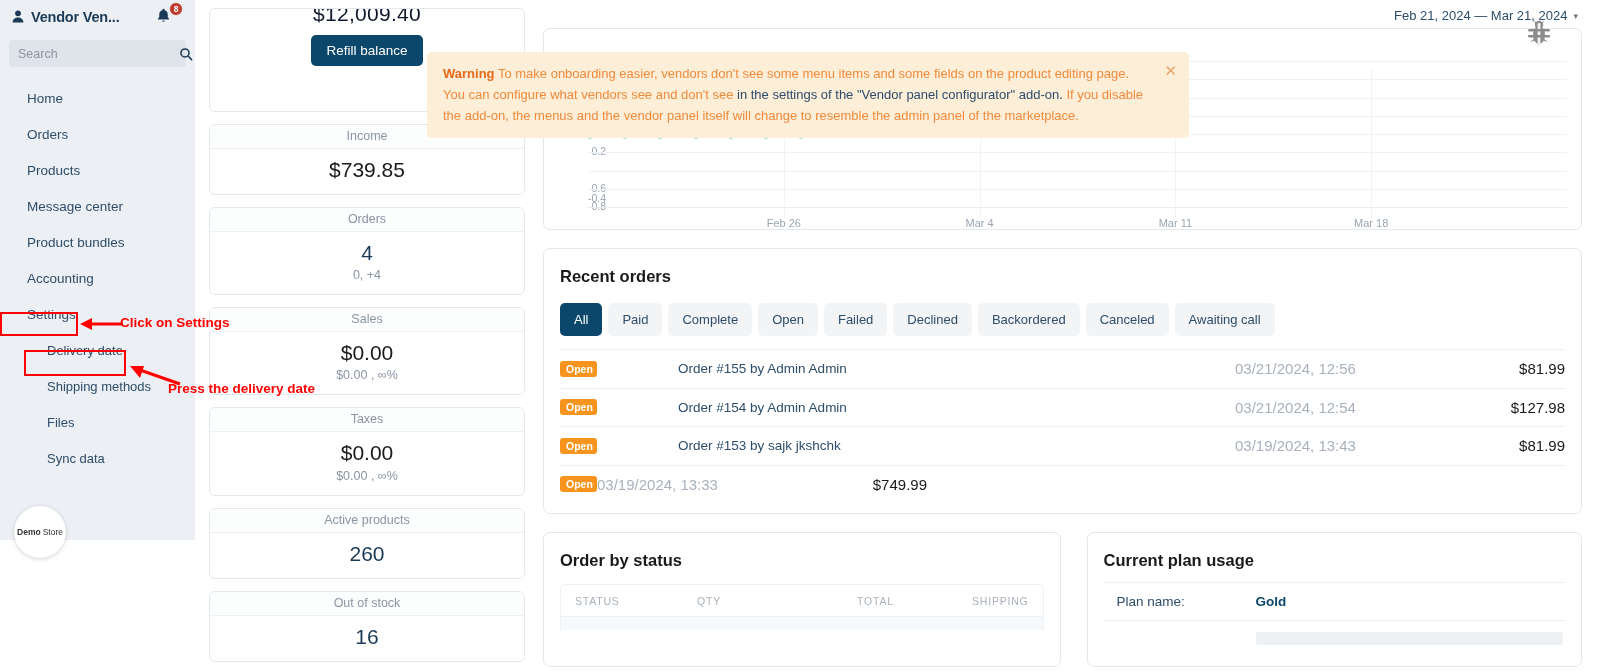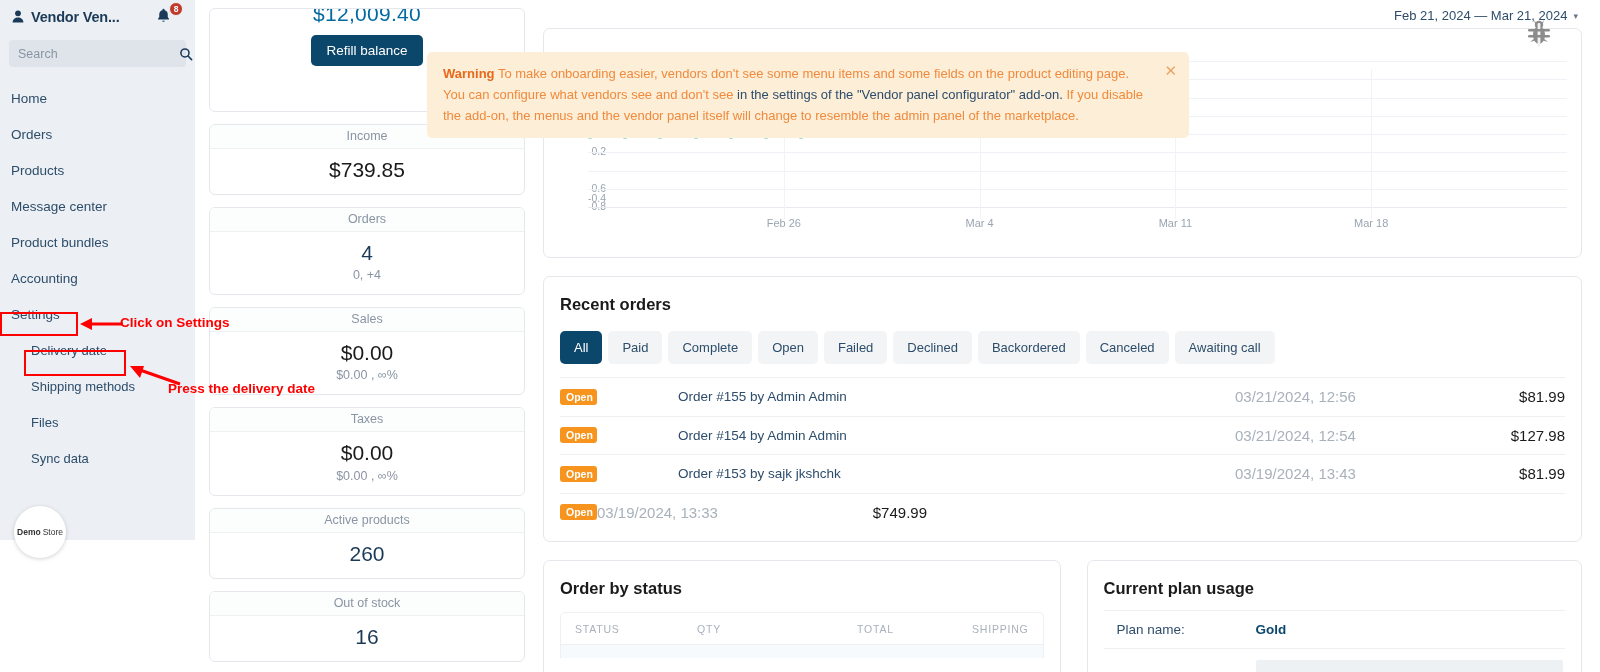--- a/index.html
+++ b/index.html
@@ -48,21 +48,21 @@
     background: #dfe4ea; border-radius: 4px;
     display: flex; align-items: center; padding: 0 9px;
   }
   .search-input {
     border: 0; background: transparent; outline: none; flex: 1;
     font-size: 12.5px; color: #6b7785; font-family: inherit;
   }
   .search-input::placeholder { color: #8a95a3; }
   .search-icon { color: #1b3a57; display: flex; }
 
-  .nav { margin-top: 14px; }
+  .nav { margin-top: 14px; padding-left: 16px; }
   .nav-item {
     padding: 7px 11px; font-size: 13.5px; color: #2d4d6b;
     cursor: pointer; line-height: 22px;
   }
   .nav-item.sub { padding-left: 31px; font-size: 13px; }
   .hl-outline {
     position: absolute; border: 2.5px solid #ff0000; pointer-events: none;
   }
   #hl-settings { left: 0px; top: 312px; width: 78px; height: 24px; }
   #hl-delivery { left: 24px; top: 350px; width: 102px; height: 26px; }
@@ -109,36 +109,36 @@
     background: #fcfdfd; border-bottom: 1px solid #eef1f4;
     text-align: center; font-size: 12.5px; color: #8a95a3;
     padding: 4px 0 5px;
   }
   .card-body { text-align: center; padding: 9px 0 12px; }
   .card-value { font-size: 21px; color: #1a1a1a; line-height: 1.15; }
   .card-value.blue { color: #1b3a57; }
   .card-sub { font-size: 12.5px; color: #8a95a3; margin-top: 3px; }
   .balance-card { height: 104px; position: relative; }
   .balance-amount {
-    font-size: 21px; color: #0369a1; text-align: center;
+    font-size: 21px; color: #0f172a; text-align: center;
     margin-top: -7px; letter-spacing: .3px;
   }
   .refill-btn {
     display: block; margin: 9px auto 0; background: #0b466b; color: #fff;
     border: 0; border-radius: 5px; padding: 8px 15px; font-size: 13.5px;
     font-family: inherit; cursor: pointer;
   }
 
   
   .right-col { flex: 1; min-width: 0; }
   .panel {
     border: 1px solid #e4e8ec; border-radius: 7px; background: #fff;
     margin-bottom: 18px;
   }
-  .chart-panel { height: 230px; margin-top: -8px; position: relative; padding: 10px 14px 0; }
+  .chart-panel { height: 202px; margin-top: -8px; position: relative; padding: 10px 14px 0; }
   .chart-area { position: relative; width: 100%; height: 210px; }
   .ylabels { position: absolute; left: 18px; top: 0; width: 30px; }
   .ylabel { position: absolute; font-size: 10.5px; color: #9aa5b1; right: 0; }
   .gridline { position: absolute; left: 30px; right: 0; height: 1px; background: #eef1f5; }
   .vgrid { position: absolute; top: 30px; bottom: 30px; width: 1px; background: #f1f4f7; }
   .axis-bottom { position: absolute; left: 30px; right: 0; height: 1px; background: #e8ecf0; }
   .xlabel { position: absolute; font-size: 11px; color: #9aa5b1; transform: translateX(-50%); }
   .series-line { position: absolute; height: 2px; background: #3aa87f; }
   .dot {
     position: absolute; width: 9px; height: 9px; border-radius: 50%;

